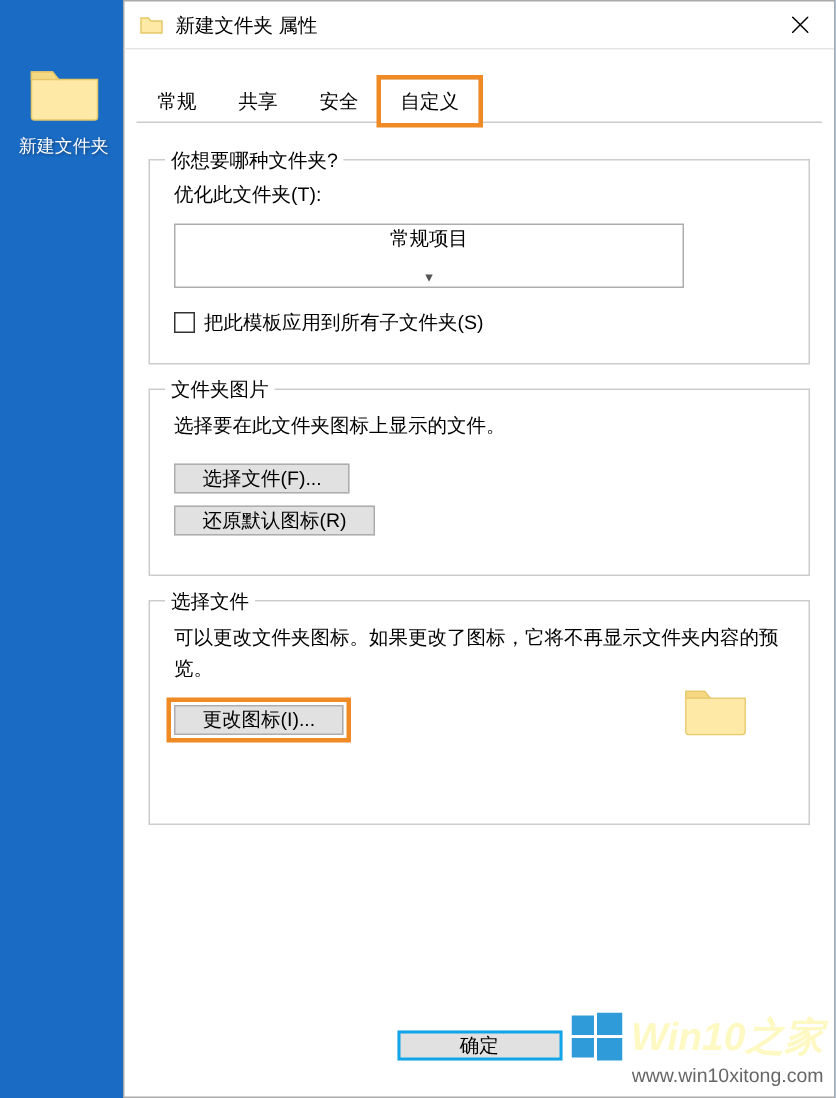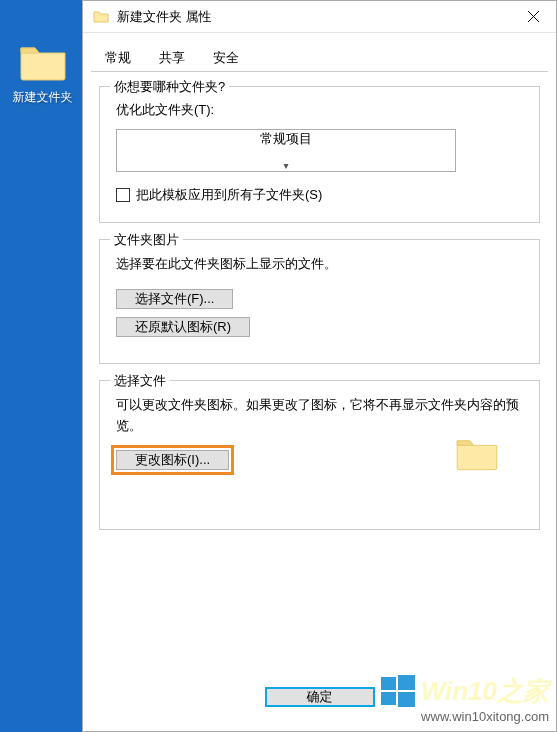--- a/index.html
+++ b/index.html
@@ -26,20 +26,21 @@
   .dialog {
     position: absolute;
     top: 0;
     left: 82px;
     width: 475px;
     height: 732px;
     background: #fff;
     border: 1px solid #aaa;
     display: flex;
     flex-direction: column;
+    gap: 10px;
   }
   .titlebar {
     height: 32px;
     display: flex;
     align-items: center;
     padding: 0 0 0 10px;
     border-bottom: 1px solid #e5e5e5;
   }
   .titlebar .ticon { width: 16px; height: 16px; margin-right: 8px; }
   .titlebar .title { flex: 1; font-size: 13px; }
@@ -194,20 +195,21 @@
         <line x1="0" y1="0" x2="11" y2="11" stroke="#000" stroke-width="1"></line>
         <line x1="11" y1="0" x2="0" y2="11" stroke="#000" stroke-width="1"></line>
       </svg>
     </div>
   </div>
 
   <div class="tabs">
     <div class="tab">常规</div>
     <div class="tab">共享</div>
     <div class="tab">安全</div>
+    <div class="tab active highlight">自定义</div>
     <div class="tabline"></div>
   </div>
 
   <div class="content">
 
     <div class="groupbox">
       <span class="legend">你想要哪种文件夹?</span>
       <span class="field-label">优化此文件夹(T):</span>
       <div class="select">
         <span>常规项目</span>

